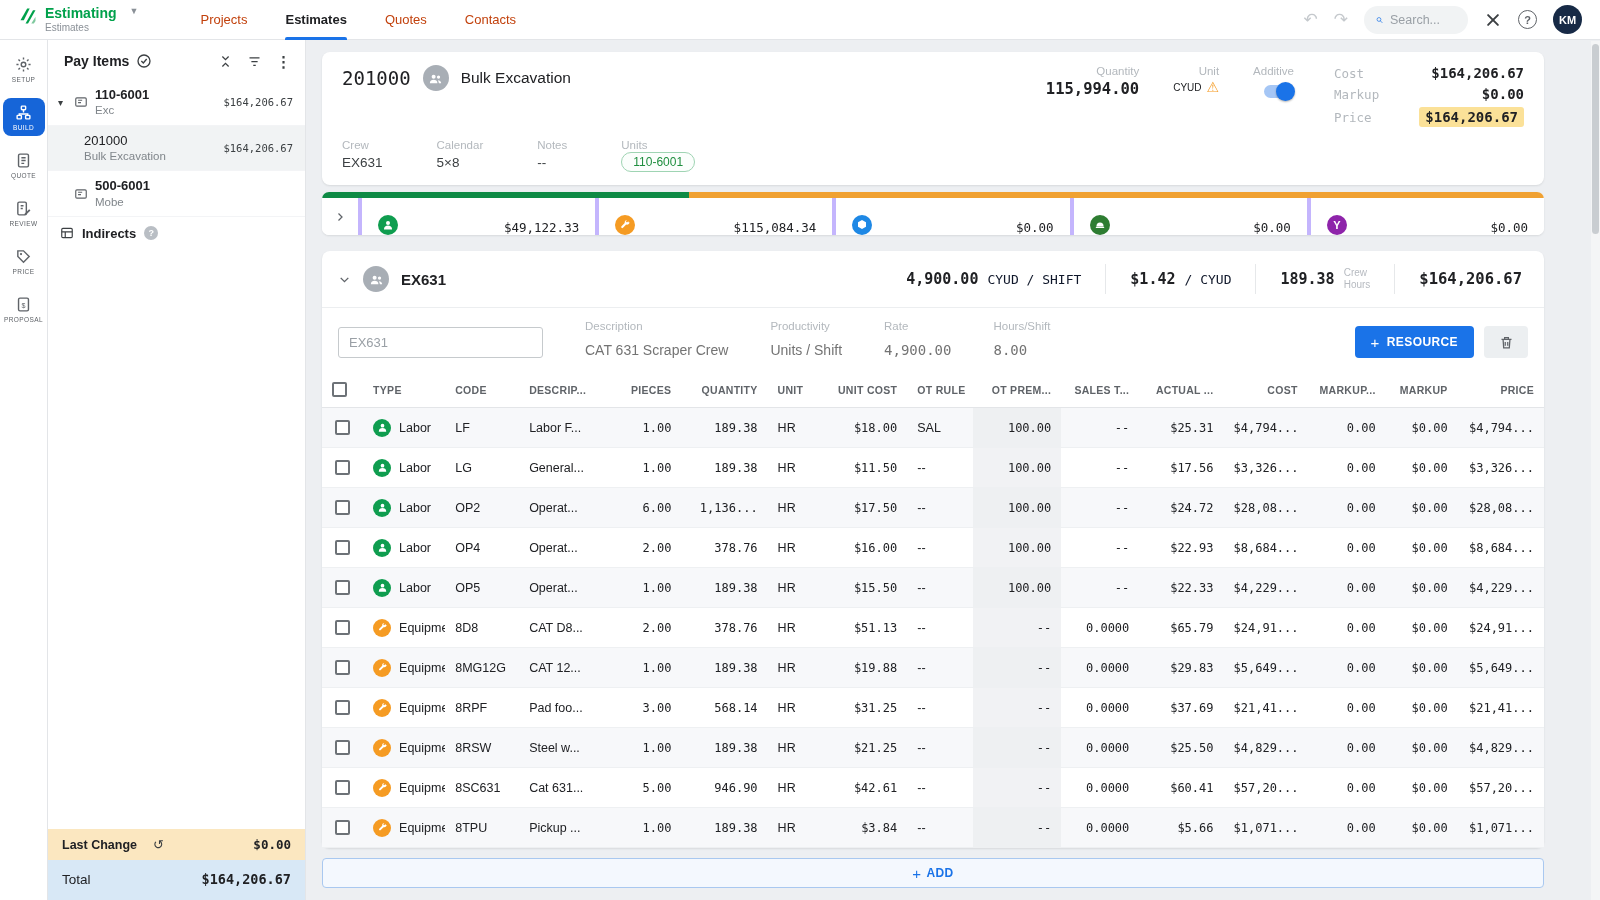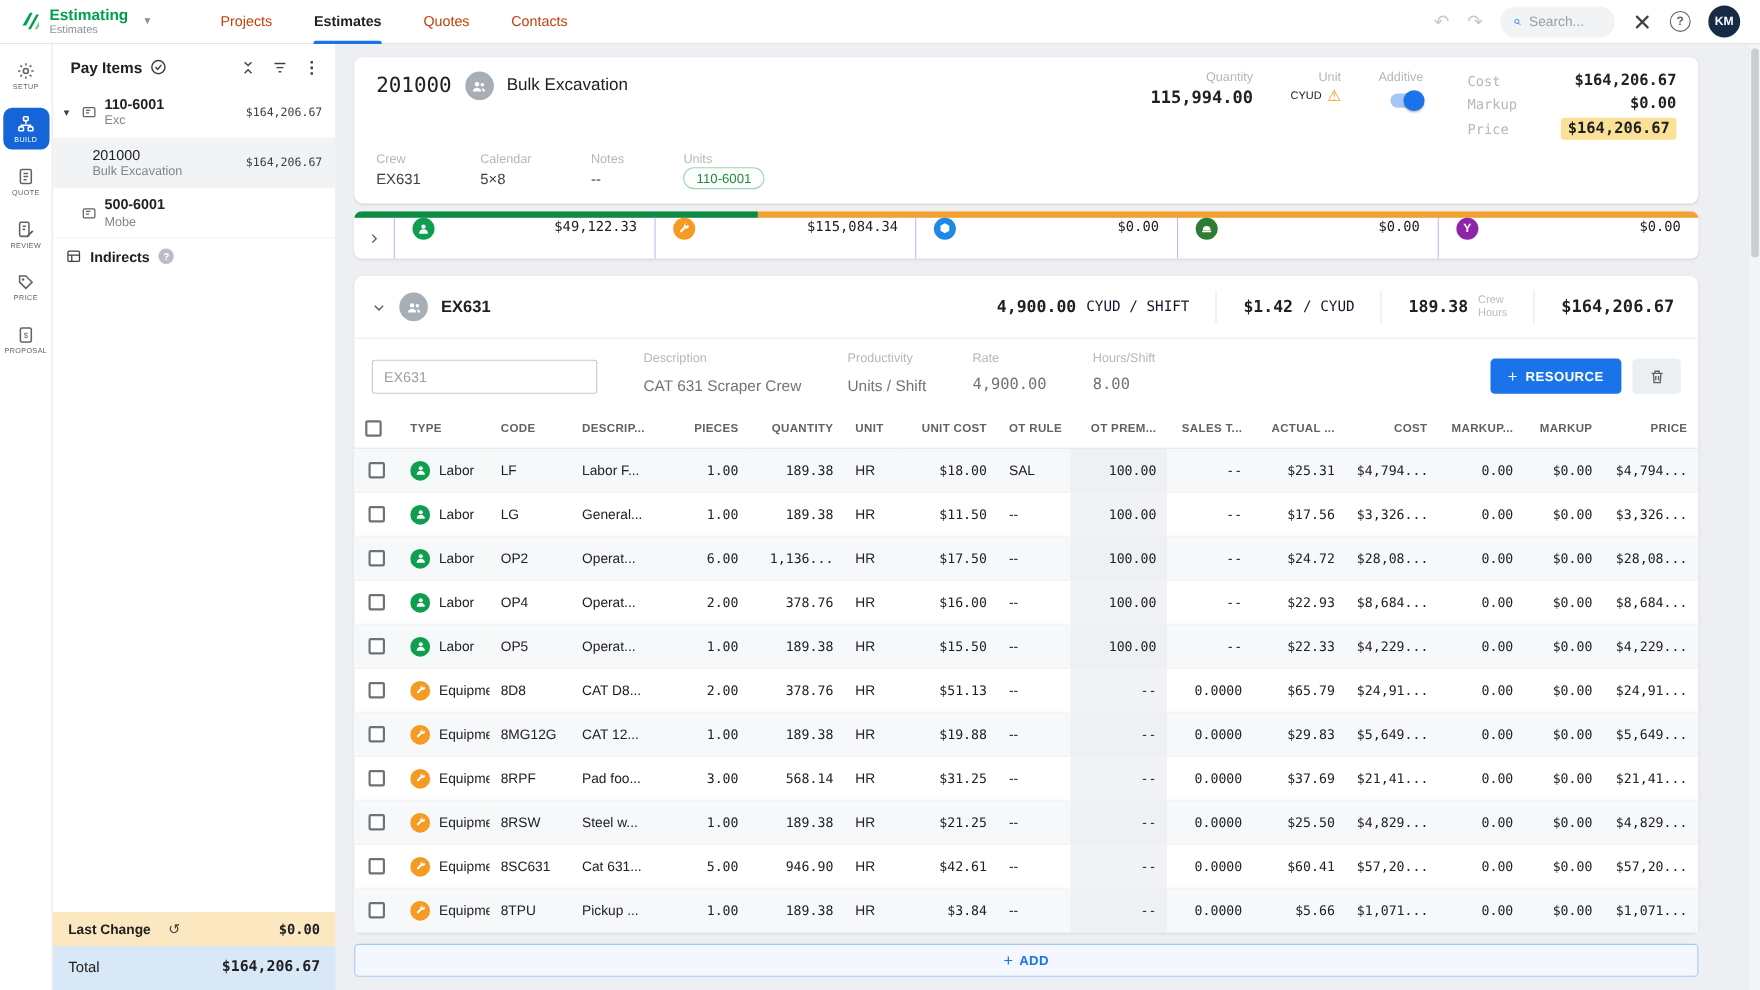--- a/index.html
+++ b/index.html
@@ -4,21 +4,21 @@
 <style>
 *{box-sizing:border-box;margin:0;padding:0}
 html,body{width:1600px;height:900px;overflow:hidden}
 body{font-family:"Liberation Sans",sans-serif;background:#edeff2;color:#202124;font-size:13px}
 .mono{font-family:"DejaVu Sans Mono",monospace}
 svg{display:block}
 .cur{cursor:pointer}
 
 
 .topbar{height:40px;background:#fff;border-bottom:1px solid #e3e5e8;display:flex;align-items:center;padding:0 18px;position:relative;z-index:5}
-.logo{display:flex;align-items:center;gap:7px}
+.logo{display:flex;align-items:flex-start;gap:7px}
 .logo-text .t1{color:#00A14B;font-weight:700;font-size:14px;line-height:1.1}
 .logo-text .t2{color:#8a9097;font-size:10px;line-height:1.1}
 .logo-caret{color:#8a9097;font-size:9px;margin-left:6px}
 .nav{display:flex;gap:38px;margin-left:62px;height:40px;align-items:center}
 .nav-item{font-size:13px;color:#c2410c;height:40px;display:flex;align-items:center;position:relative}
 .nav-item.active{color:#202124;font-weight:700}
 .nav-item.active::after{content:"";position:absolute;left:0;right:0;bottom:0;height:3px;background:#1a73e8;border-radius:2px 2px 0 0}
 .top-right{margin-left:auto;display:flex;align-items:center;gap:16px}
 .hist-arrow{font-size:17px;color:#c5c9cd;line-height:1}
 .search-pill{display:flex;align-items:center;gap:7px;background:#f1f3f4;border-radius:15px;height:28px;padding:0 12px;width:104px}
@@ -94,21 +94,21 @@
 .fgroup .fval{font-size:13.5px;color:#3c4043;margin-top:4px}
 .tag-pill{display:inline-block;border:1px solid #9fd4b3;color:#1e8e3e;border-radius:11px;padding:2px 11px;font-size:12px;margin-top:1px;background:#fbfefc}
 
 
 .summary-card{margin-top:7px;border-radius:7px;overflow:hidden}
 .progress{height:6px;display:flex}
 .p-green{background:#0e8a45}
 .p-orange{flex:1;background:#f0a132}
 .summary-row{display:flex;align-items:stretch;height:37px;background:#fff}
 .sum-caret{width:36px;display:flex;align-items:center;justify-content:center;color:#5f6368}
-.sum-chip{flex:1;display:flex;align-items:flex-start;padding:0 16px;border-left:1px solid #c4b5fd}
+.sum-chip{flex:1;display:flex;align-items:flex-end;padding:0 16px;border-left:4px solid #c4b5fd}
 .chip-icon{width:20px;height:20px;border-radius:50%;display:flex;align-items:center;justify-content:center;flex:none}
 .chip-icon svg{width:12px;height:12px}
 .chip-val{margin-left:auto;font-family:"DejaVu Sans Mono",monospace;font-size:12.5px}
 .ic-labor{background:#0f9d4f}.ic-equip{background:#f59b23}.ic-mat{background:#1e88e5}.ic-sub{background:#2e7d32}.ic-other{background:#8e24aa}
 .yglyph{color:#fff;font-size:11px;font-weight:700;font-family:"Liberation Sans",sans-serif}
 
 
 .crew-card{margin-top:16px}
 .crew-head{display:flex;align-items:center;padding:13px 16px;border-bottom:1px solid #eceef0}
 .crew-left{display:flex;align-items:center;gap:12px}

